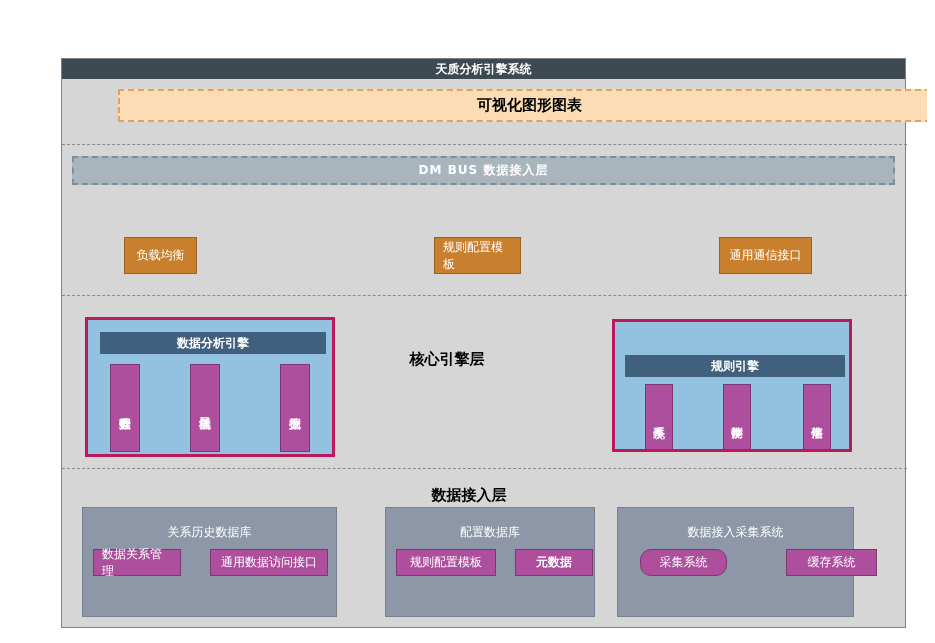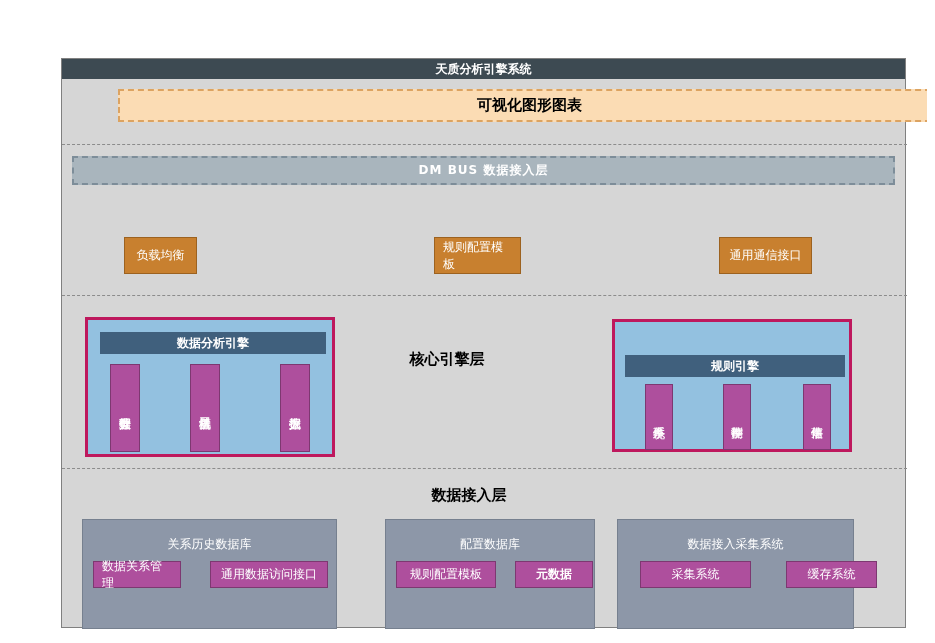--- a/index.html
+++ b/index.html
@@ -112,21 +112,21 @@
   .vm-l1 { left: 22px; }
   .vm-l2 { left: 102px; }
   .vm-l3 { left: 192px; }
   .vm-r { top: 62px; height: 66px; width: 28px; }
   .vm-r1 { left: 30px; }
   .vm-r2 { left: 108px; }
   .vm-r3 { left: 188px; }
 
   .group-box {
     position: absolute;
-    top: 460px; height: 110px;
+    top: 448px; height: 110px;
     background: var(--slate, #8d97a8);
     border: 1px solid #76808f;
   }
   .g1 { left: 20px;  width: 255px; }
   .g2 { left: 323px; width: 210px; }
   .g3 { left: 555px; width: 237px; }
   .group-title {
     position: absolute;
     left: 0; top: 8px; width: 100%;
     color: #ffffff;
@@ -139,21 +139,21 @@
     background: var(--purple, #ae4f9d);
     border: 1px solid #7d3871;
     color: #ffffff;
     font-size: 12px;
     display: flex; align-items: center; justify-content: center;
   }
   .g1m1 { left: 10px;  width: 88px; }
   .g1m2 { left: 127px; width: 118px; }
   .g2m1 { left: 10px;  width: 100px; }
   .g2m2 { left: 129px; width: 78px; font-weight: bold; }
-  .g3m1 { left: 22px;  width: 111px; }
+  .g3m1 { left: 22px;  width: 87px; border-radius: 11px; }
   .g3m2 { left: 136px; width: 91px; margin-left: 32px; }
 </style>
 </head>
 <body>
 
 <div class="canvas">
   <div class="frame">
 
     <div class="titlebar">天质分析引擎系统</div>
 

